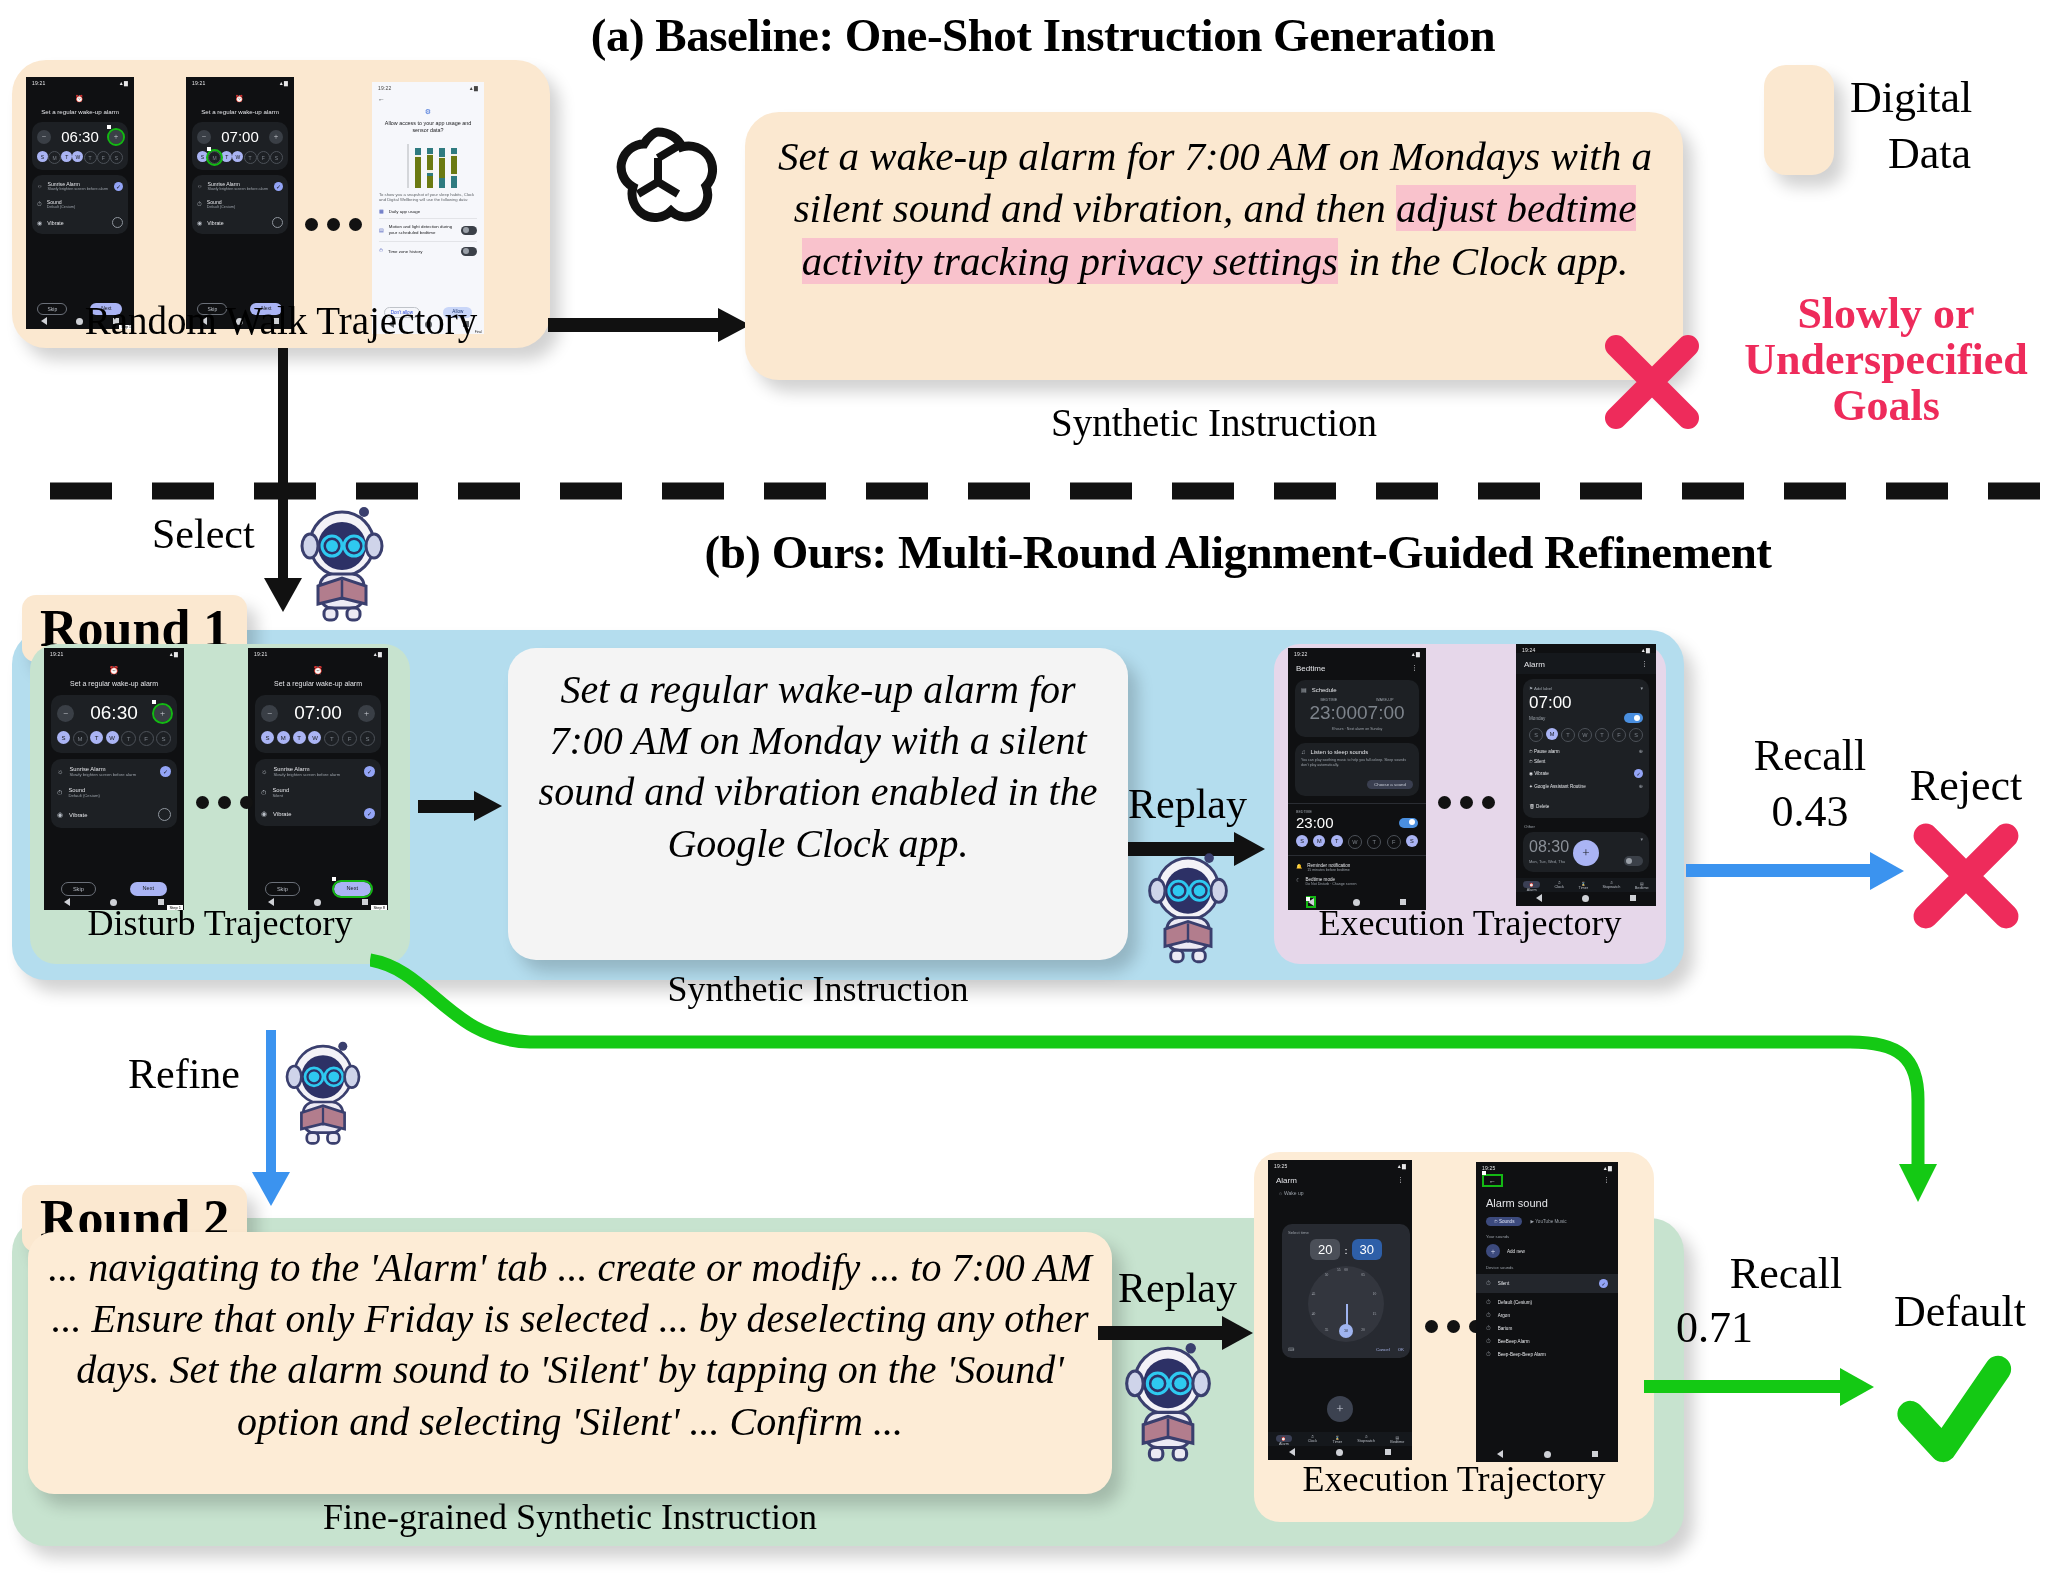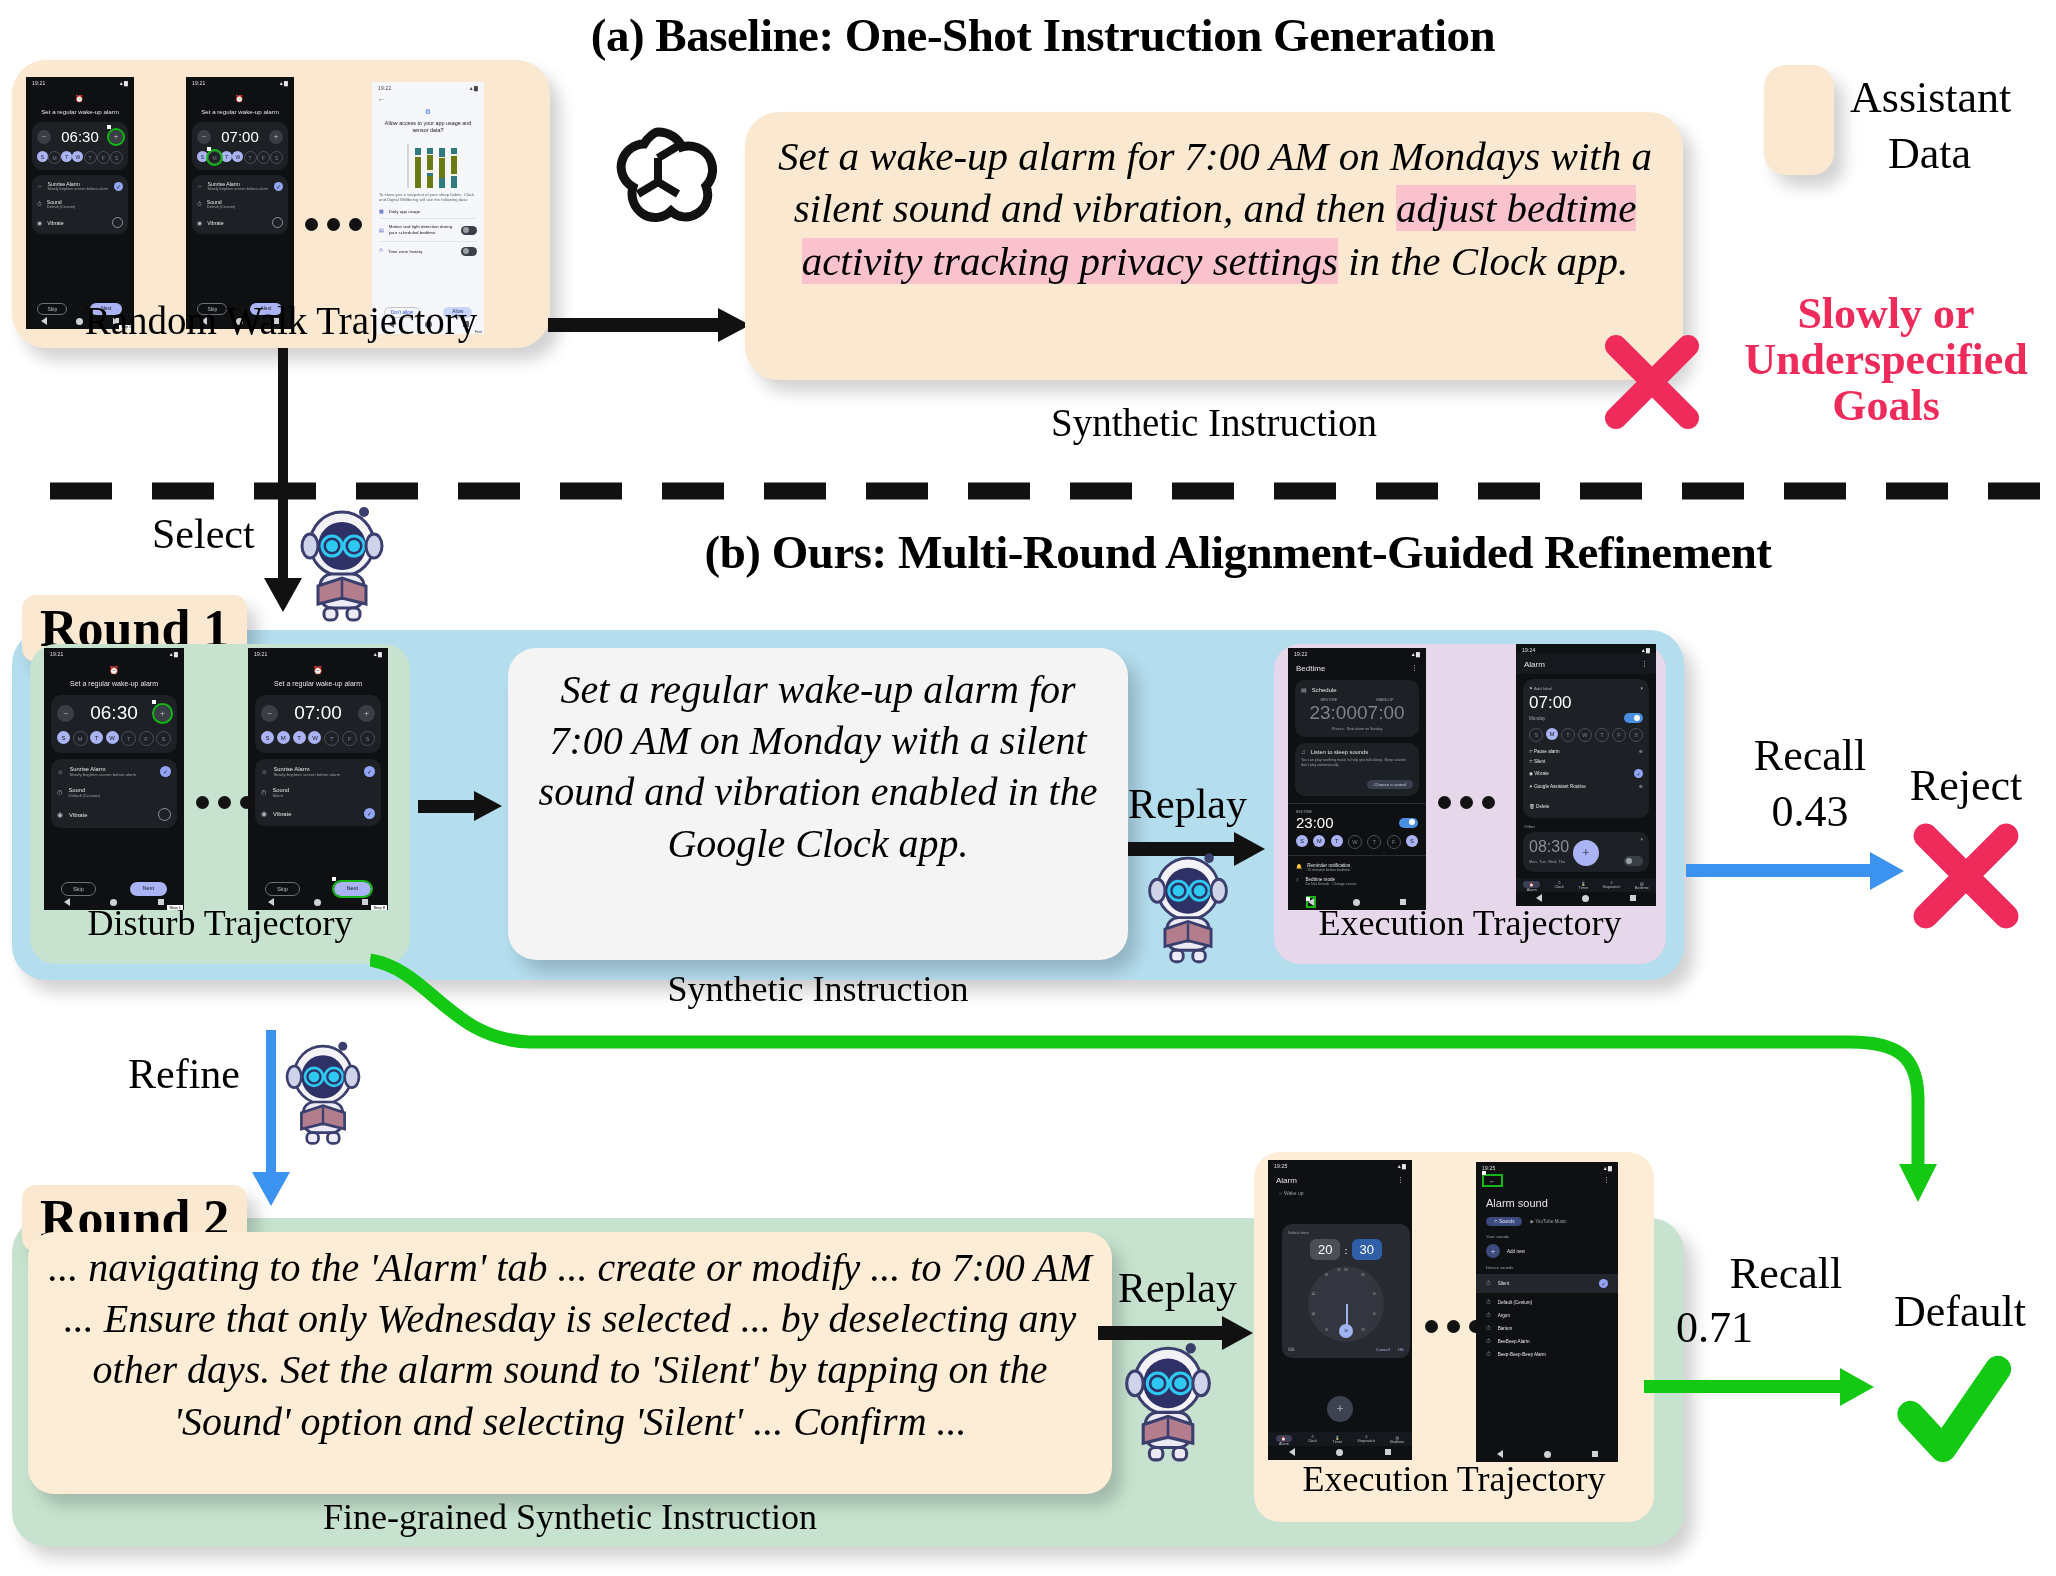--- a/index.html
+++ b/index.html
@@ -58,21 +58,21 @@
   .hl{background:#f9c2cc;}
   .label-pill{background:#fbe8d0;border-radius:14px;padding:2px 14px;font-weight:bold;}
   .robot{position:absolute;}
 </style>
 </head>
 <body>
 
 <div class="abs title" style="left:15px;top:8px;width:2056px;font-size:47px;">(a) Baseline: One-Shot Instruction Generation</div>
 
 <div class="abs cream shadow" style="left:1764px;top:65px;width:70px;height:110px;border-radius:22px;"></div>
-<div class="abs" style="left:1850px;top:72px;font-size:44px;">Assistant</div>
+<div class="abs" style="left:1850px;top:72px;font-size:44px;">Digital</div>
 <div class="abs" style="left:1888px;top:128px;font-size:44px;">Data</div>
 
 <div class="panel cream shadow" style="left:12px;top:60px;width:538px;height:288px;"></div>
 
 <div class="phone" style="left:26px;top:77px;width:108px;height:252px;">
   <div class="sbar">
       <span>19:21</span>
       <span>▲▇</span>
     </div>
   <div style="text-align:center;margin-top:9px;color:#d6d8dd;font-size:7px;">⏰</div>
@@ -660,21 +660,21 @@
   <path d="M26 82 50 74 74 82 74 100 50 94 26 100Z" fill="#b27d8d" stroke="#3a3f6e" stroke-width="3"></path>
   <line x1="50" y1="76" x2="50" y2="96" stroke="#3a3f6e" stroke-width="2.5"></line>
   <rect x="32" y="104" width="13" height="12" rx="5" fill="#eceaf4" stroke="#3a3f6e" stroke-width="3"></rect>
   <rect x="55" y="104" width="13" height="12" rx="5" fill="#eceaf4" stroke="#3a3f6e" stroke-width="3"></rect>
 </svg>
 
 <div class="panel green shadow" style="left:12px;top:1218px;width:1672px;height:328px;"></div>
 <div class="abs label-pill shadow" style="left:22px;top:1185px;font-size:52px;padding:4px 18px;">Round 2</div>
 
 <div class="panel creamlite shadow" style="left:28px;top:1232px;width:1084px;height:262px;border-radius:26px;"></div>
-<div class="abs instr" style="left:46px;top:1242px;width:1048px;font-size:40px;text-align:center;">... navigating to the 'Alarm' tab ... create or modify ... to 7:00 AM ... Ensure that only Wednesday is selected ... by deselecting any other days. Set the alarm sound to 'Silent' by tapping on the 'Sound' option and selecting 'Silent' ... Confirm ...</div>
+<div class="abs instr" style="left:46px;top:1242px;width:1048px;font-size:40px;text-align:center;">... navigating to the 'Alarm' tab ... create or modify ... to 7:00 AM ... Ensure that only Friday is selected ... by deselecting any other days. Set the alarm sound to 'Silent' by tapping on the 'Sound' option and selecting 'Silent' ... Confirm ...</div>
 <div class="abs caption" style="left:28px;top:1496px;width:1084px;font-size:36px;">Fine-grained Synthetic Instruction</div>
 
 <div class="abs" style="left:1118px;top:1264px;font-size:42px;">Replay</div>
 <div class="arrowline" style="left:1098px;top:1326px;width:130px;height:14px;"></div>
 <div class="arrowhead" style="left:1222px;top:1316px;border-top:17px solid transparent;border-bottom:17px solid transparent;border-left:31px solid #111;"></div>
 
 <svg class="robot" style="left:1116px;top:1340px;" width="104" height="124" viewBox="0 0 100 120">
   <circle cx="72" cy="8" r="5" fill="#3a3f6e"></circle>
     <line x1="70" y1="13" x2="62" y2="26" stroke="#3a3f6e" stroke-width="3"></line>
   <ellipse cx="50" cy="40" rx="32" ry="32" fill="#f3f2f7" stroke="#3a3f6e" stroke-width="3"></ellipse>

